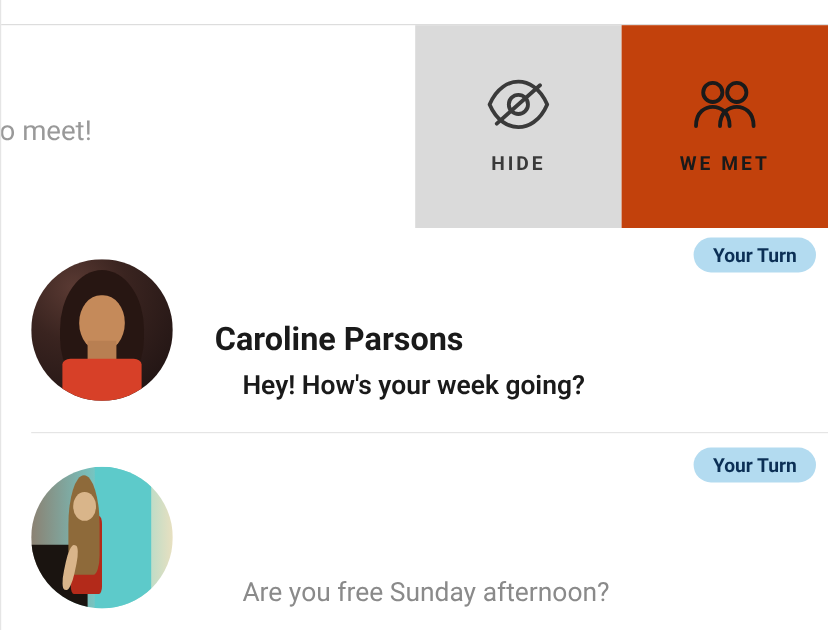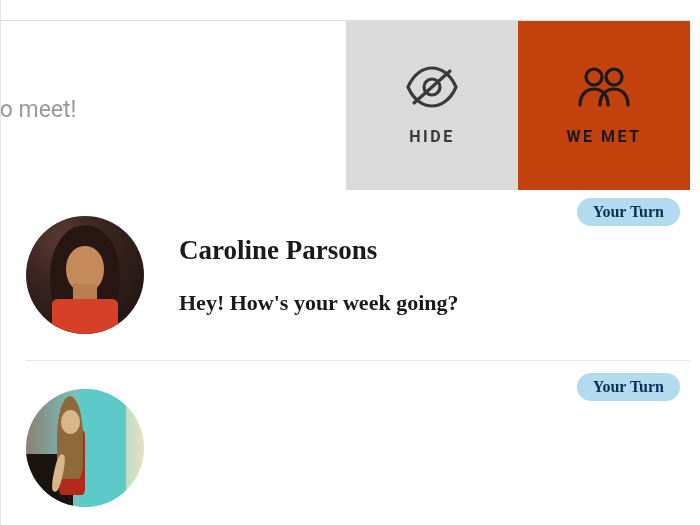--- a/index.html
+++ b/index.html
@@ -65,25 +65,24 @@
     }
     .convo-list {
       position: absolute;
       top: 190px;
       left: 25px;
       right: 10px;
     }
     .convo-row {
       position: relative;
       display: flex;
-      align-items: center;
+      align-items: flex-end;
       padding: 26px 10px 26px 0;
       border-bottom: 1px solid #e5e5e5;
       cursor: pointer;
-      font-family: Liberation Serif, serif;
     }
     .convo-row.second {
       border-bottom: none;
       padding-bottom: 0;
       padding-top: 28px;
     }
     .avatar {
       width: 118px;
       height: 118px;
       border-radius: 50%;
@@ -108,35 +107,36 @@
     .av2-door { position:absolute; left:45%; top:0; width:40%; height:100%; background: #5dcaca; }
     .av2-darkL { position:absolute; left:0; top:55%; width:40%; height:50%; background: #1a1410; border-radius: 0 30% 0 0; }
     .av2-hair { position:absolute; left:26%; top:6%; width:22%; height:70%; background: #8e6a3a; border-radius: 50% 50% 20% 20%; }
     .av2-face { position:absolute; left:30%; top:18%; width:16%; height:20%; background: #d9b58a; border-radius: 50%; }
     .av2-body { position:absolute; left:28%; top:35%; width:22%; height:55%; background: #b32a1a; border-radius: 30% 10% 10% 10%; }
     .av2-arm { position:absolute; left:24%; top:55%; width:8%; height:32%; background: #d9b58a; border-radius: 40%; transform: rotate(12deg); }
     .convo-text {
       flex: 1;
       display: flex;
       flex-direction: column;
-      gap: 24px;
+      gap: 10px;
     }
     .convo-name {
       font-size: 27px;
       font-weight: 700;
       color: #1a1a1a;
     }
     .convo-name.faded {
       font-weight: 400;
       color: #8a8a8a;
     }
     .convo-msg {
       font-size: 22px;
       font-weight: 600;
       color: #1a1a1a;
+      margin-left: 23px;
     }
     .convo-msg.faded {
       font-weight: 400;
       color: #8a8a8a;
     }
     .badge {
       position: absolute;
       top: 8px;
       right: 10px;
       background: #b3dbf0;
@@ -208,16 +208,17 @@
         <div class="av2-bg"></div>
         <div class="av2-door"></div>
         <div class="av2-darkL"></div>
         <div class="av2-body"></div>
         <div class="av2-hair"></div>
         <div class="av2-face"></div>
         <div class="av2-arm"></div>
       </div>
     </div>
     <div class="convo-text">
+      <div class="convo-msg faded">Are you free Sunday afternoon?</div>
     </div>
   </div>
 
 </div>
 
 </body></html>

